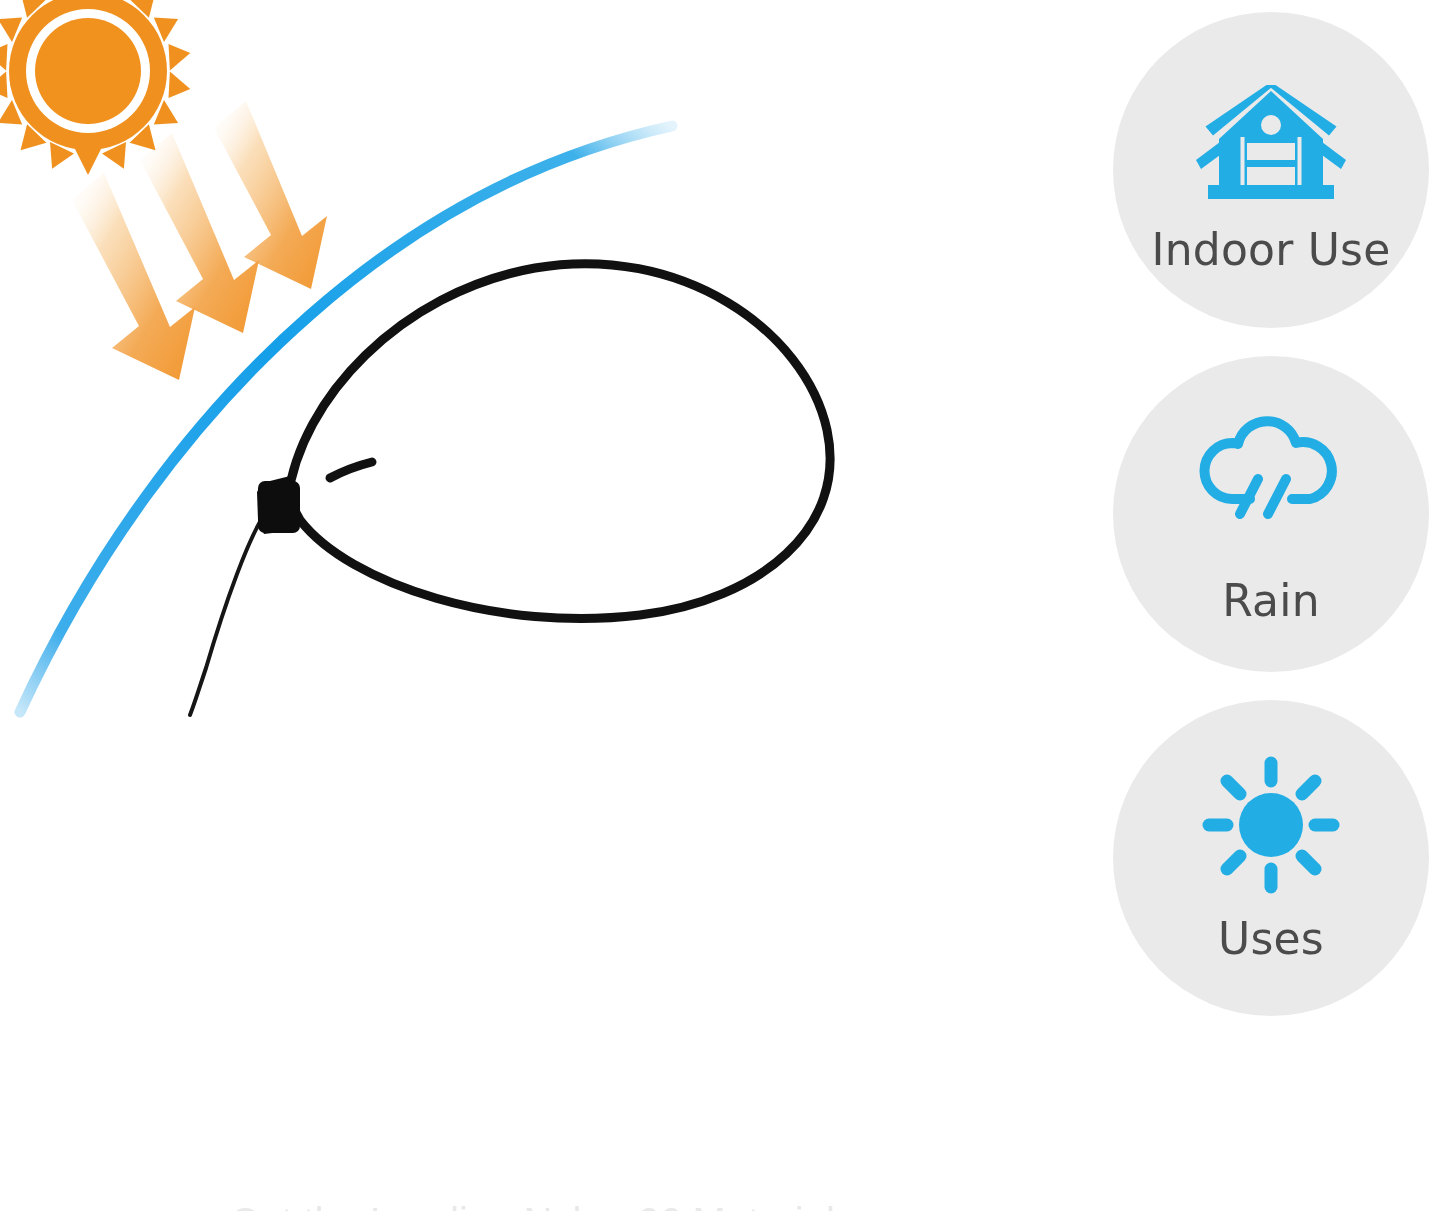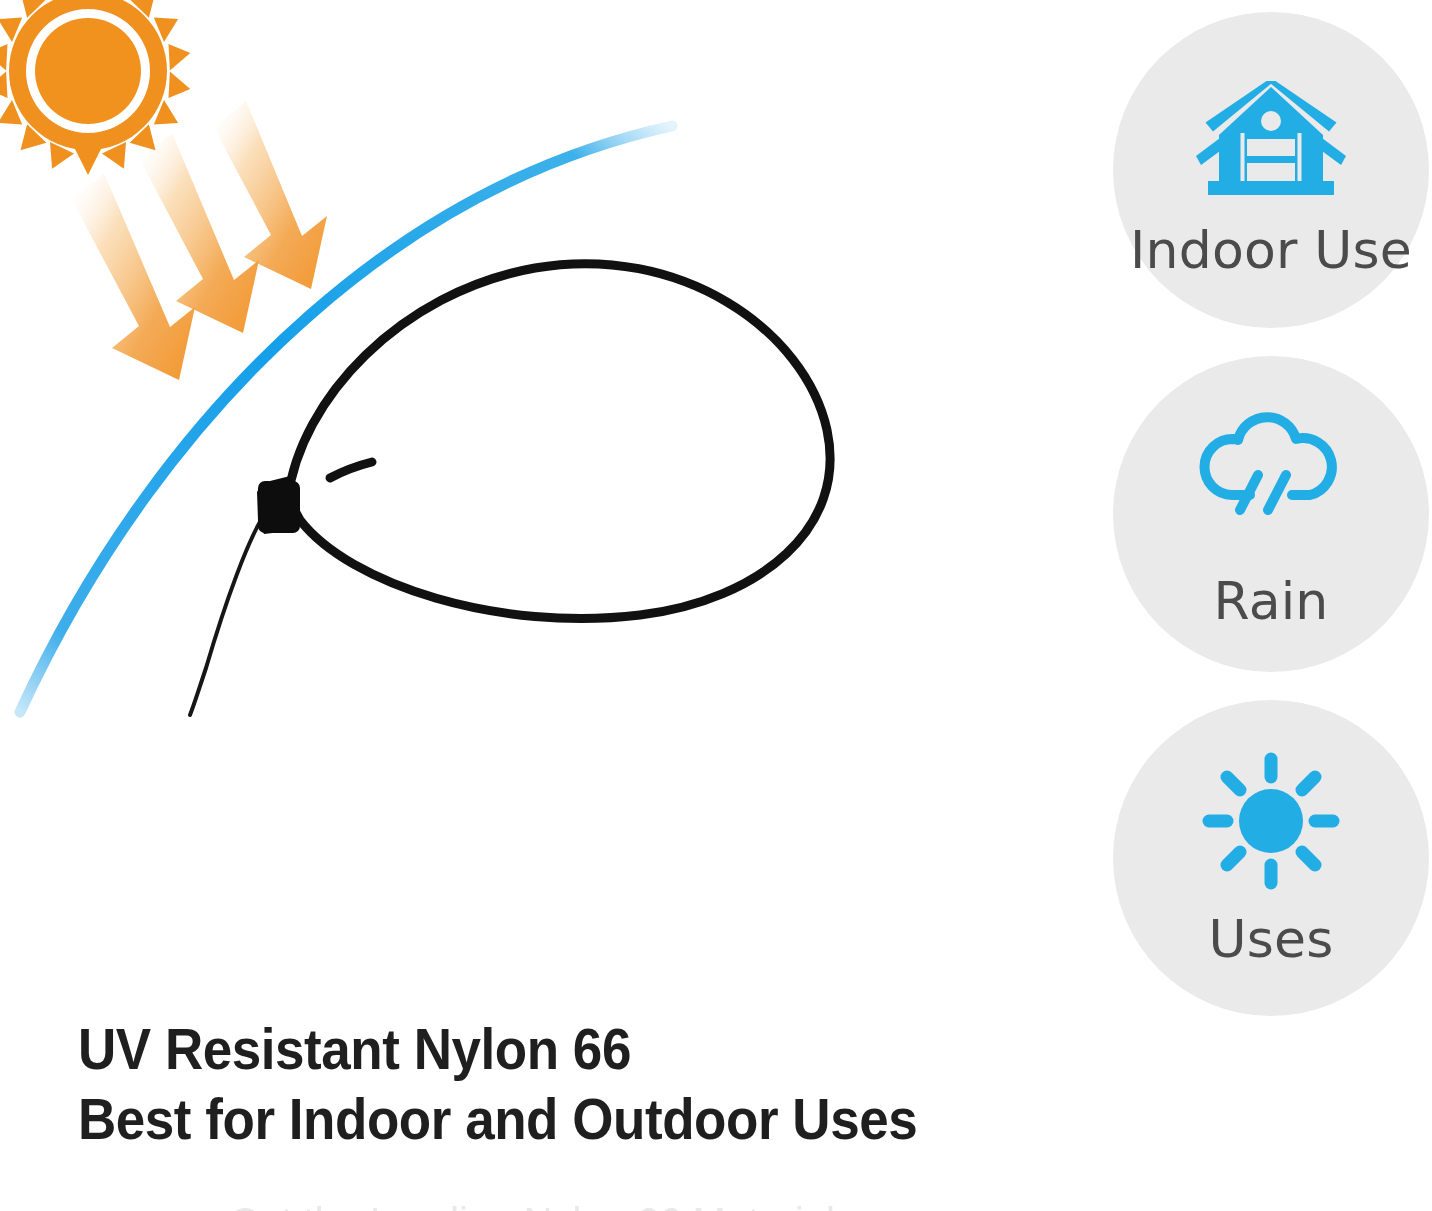--- a/index.html
+++ b/index.html
@@ -63,21 +63,21 @@
     width: 160px;
     height: 150px;
     display: flex;
     align-items: center;
     justify-content: center;
   }
   .badge-icon svg { display: block; overflow: visible; }
 
   .badge-label {
     margin-top: 10px;
-    font-size: 52px;
+    font-size: 44px;
     font-weight: 400;
     color: #4b4b4b;
     letter-spacing: 0.2px;
     line-height: 1;
     white-space: nowrap;
     font-family: "DejaVu Sans", "Liberation Sans", sans-serif;
   }
   .badge-2 .badge-icon { height: 132px; }
   .badge-2 .badge-label { margin-top: 26px; }
   .badge-3 .badge-icon { height: 140px; }
@@ -326,20 +326,16 @@
             <line x1="114" y1="26" x2="101" y2="39"></line>
             <line x1="39" y1="101" x2="26" y2="114"></line>
           </g>
         </svg>
       </div>
       <div class="badge-label">Uses</div>
     </div>
 
   </div>
 
-  <div class="headline">
-    <div class="headline-line">UV Resistant Nylon 66</div>
-    <div class="headline-line">Best for Indoor and Outdoor Uses</div>
-  </div>
 
   <div class="bottom-caption">Cut the Leading Nylon 66 Material</div>
 
 </div>
 
 </body></html>

